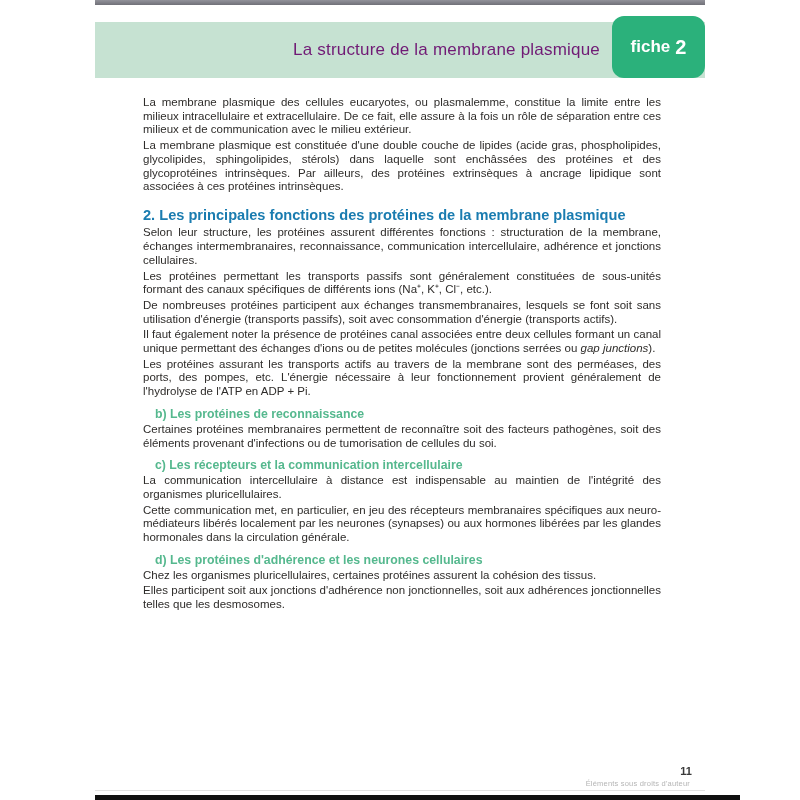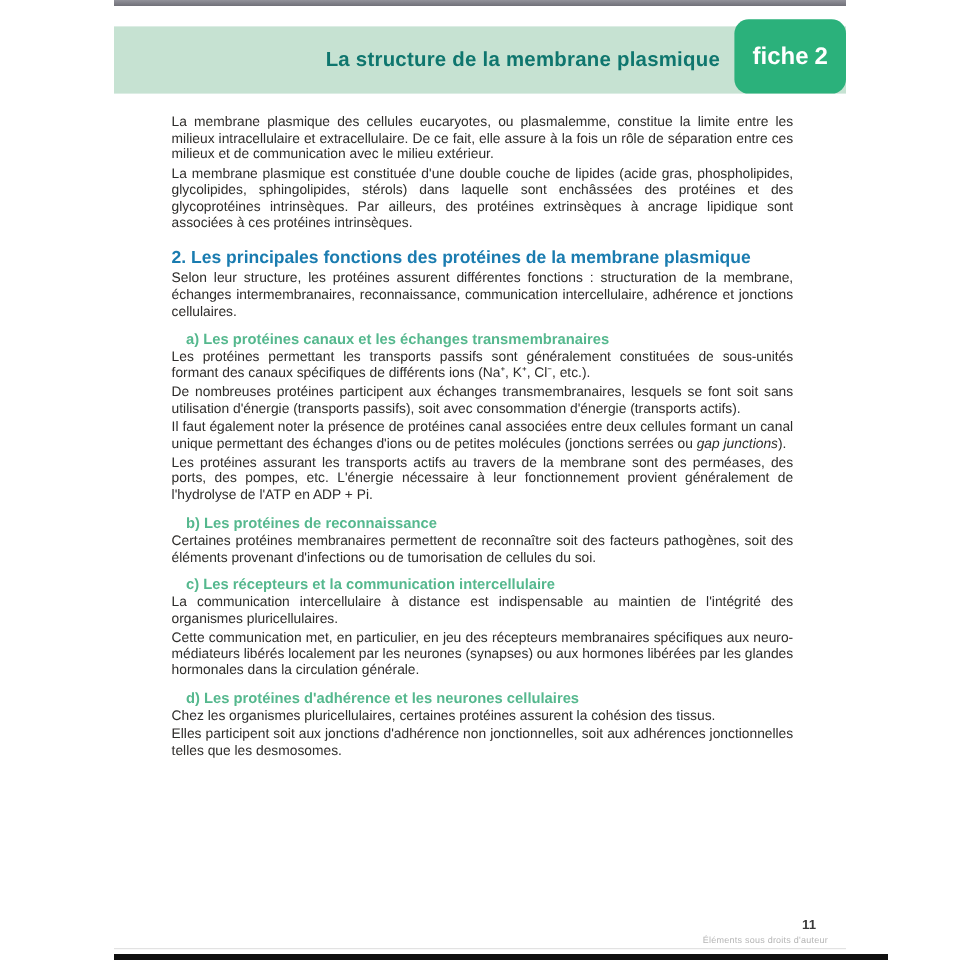--- a/index.html
+++ b/index.html
@@ -11,30 +11,30 @@
   .top-bar {
     position:absolute; left:95px; top:0; width:610px; height:5px;
     background:linear-gradient(#92929a, #707078);
   }
   .header-band {
     position:absolute; left:95px; top:22px; width:610px; height:56px;
     background:#c6e2d2;
   }
   .header-title {
     position:absolute; right:105px; top:50%; transform:translateY(-50%);
-    color:#0f766e; font-size:17px; font-weight:bold; letter-spacing:0.2px;
+    color:#701a75; font-size:17px; font-weight:normal; letter-spacing:0.2px;
     white-space:nowrap;
   }
   .fiche-tab {
     position:absolute; left:612px; top:16px; width:93px; height:62px;
     background:#2bb17b; border-radius:12px;
     display:flex; align-items:center; justify-content:center; gap:5px;
     color:#ffffff;
   }
-  .fiche-label { font-size:20px; font-weight:bold; }
+  .fiche-label { font-size:17px; font-weight:bold; }
   .fiche-num   { font-size:20px; font-weight:bold; }
   .content {
     position:absolute; left:143px; top:96px; width:518px;
     color:#2e2c2a;
   }
   p.body {
     margin:2px 0 0 0; font-size:11.5px; line-height:13.7px;
     text-align:justify;
   }
   p.intro { margin-top:0; }
@@ -45,21 +45,21 @@
   h3.sub {
     margin:9px 0 2px 12px; font-size:12.3px; line-height:13px;
     color:#55b88e; font-weight:bold;
   }
   em { font-style:italic; }
   .page-edge-line {
     position:absolute; left:95px; top:790px; width:610px; height:1px;
     background:#e2e2e2;
   }
   .folio {
-    position:absolute; right:120px; top:765px;
+    position:absolute; right:108px; top:765px;
     font-size:11px; font-weight:bold; color:#3a3a3a;margin-left:20px;
   }
   .rights {
     position:absolute; right:110px; top:779px;
     font-size:7.5px; color:#b5b5b5; letter-spacing:0.2px;
   }
   .bottom-bar {
     position:absolute; left:95px; top:795px; width:645px; height:5px;
     background:#101010;
   }
@@ -80,21 +80,20 @@
 
 <div class="content">
 
   <p class="body intro">La membrane plasmique des cellules eucaryotes, ou plasmalemme, constitue la limite entre les milieux intracellulaire et extracellulaire. De ce fait, elle assure à la fois un rôle de séparation entre ces milieux et de communication avec le milieu extérieur.</p>
 
   <p class="body">La membrane plasmique est constituée d'une double couche de lipides (acide gras, phospholipides, glycolipides, sphingolipides, stérols) dans laquelle sont enchâssées des protéines et des glycoprotéines intrinsèques. Par ailleurs, des protéines extrinsèques à ancrage lipidique sont associées à ces protéines intrinsèques.</p>
 
   <h2 class="sec">2. Les principales fonctions des protéines de la membrane plasmique</h2>
   <p class="body">Selon leur structure, les protéines assurent différentes fonctions : structuration de la membrane, échanges intermembranaires, reconnaissance, communication intercellulaire, adhérence et jonctions cellulaires.</p>
 
-  <h3 class="sub">a) Les protéines canaux et les échanges transmembranaires</h3>
   <p class="body">Les protéines permettant les transports passifs sont généralement constituées de sous-unités formant des canaux spécifiques de différents ions (Na⁺, K⁺, Cl⁻, etc.).</p>
   <p class="body">De nombreuses protéines participent aux échanges transmembranaires, lesquels se font soit sans utilisation d'énergie (transports passifs), soit avec consommation d'énergie (transports actifs).</p>
   <p class="body"><span>Il faut également noter la présence de protéines canal associées entre deux cellules formant un canal unique permettant des échanges d'ions ou de petites molécules (jonctions serrées ou </span><em>gap junctions</em><span>).</span></p>
   <p class="body">Les protéines assurant les transports actifs au travers de la membrane sont des perméases, des ports, des pompes, etc. L'énergie nécessaire à leur fonctionnement provient généralement de l'hydrolyse de l'ATP en ADP + Pi.</p>
 
   <h3 class="sub">b) Les protéines de reconnaissance</h3>
   <p class="body">Certaines protéines membranaires permettent de reconnaître soit des facteurs pathogènes, soit des éléments provenant d'infections ou de tumorisation de cellules du soi.</p>
 
   <h3 class="sub">c) Les récepteurs et la communication intercellulaire</h3>
   <p class="body">La communication intercellulaire à distance est indispensable au maintien de l'intégrité des organismes pluricellulaires.</p>

